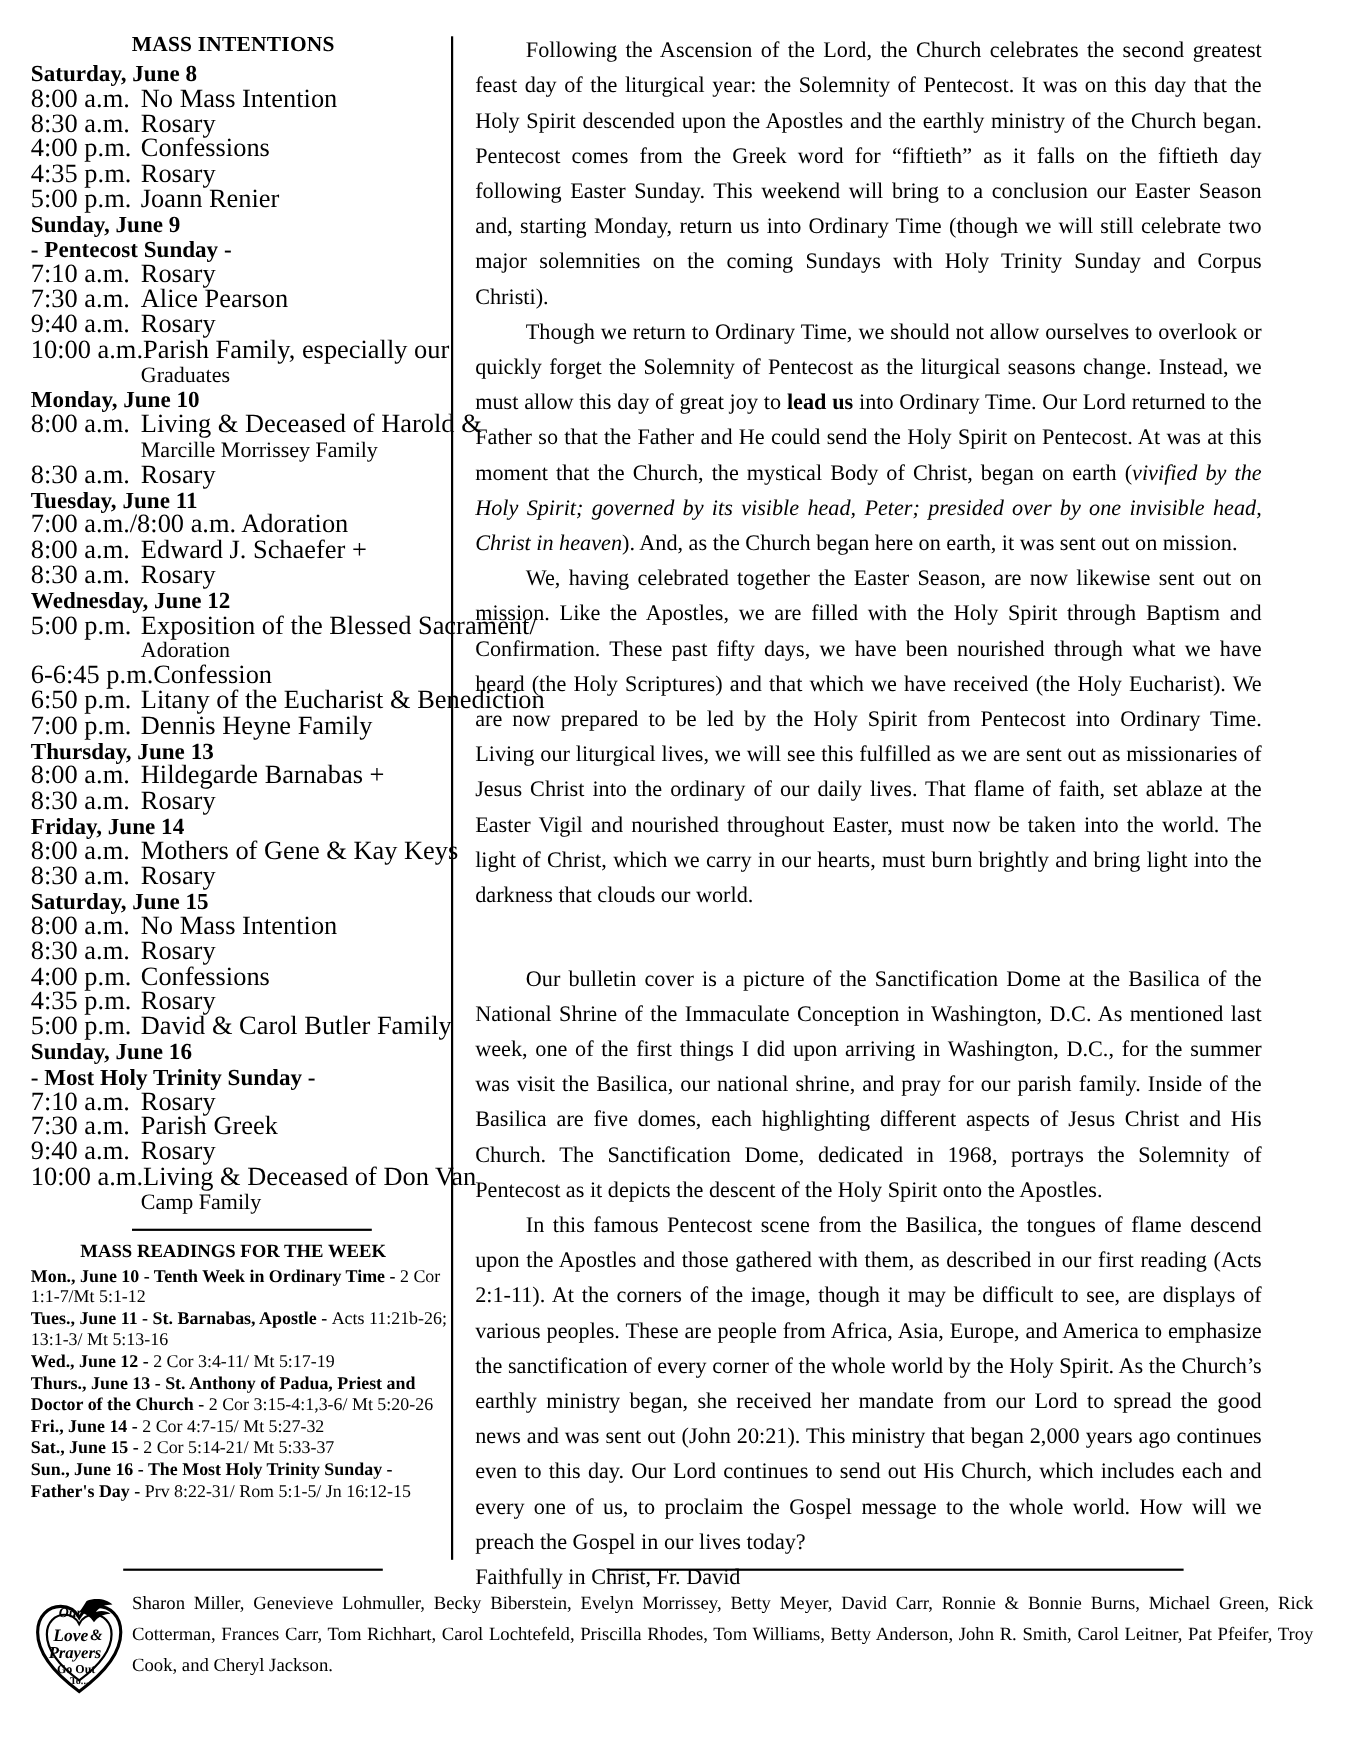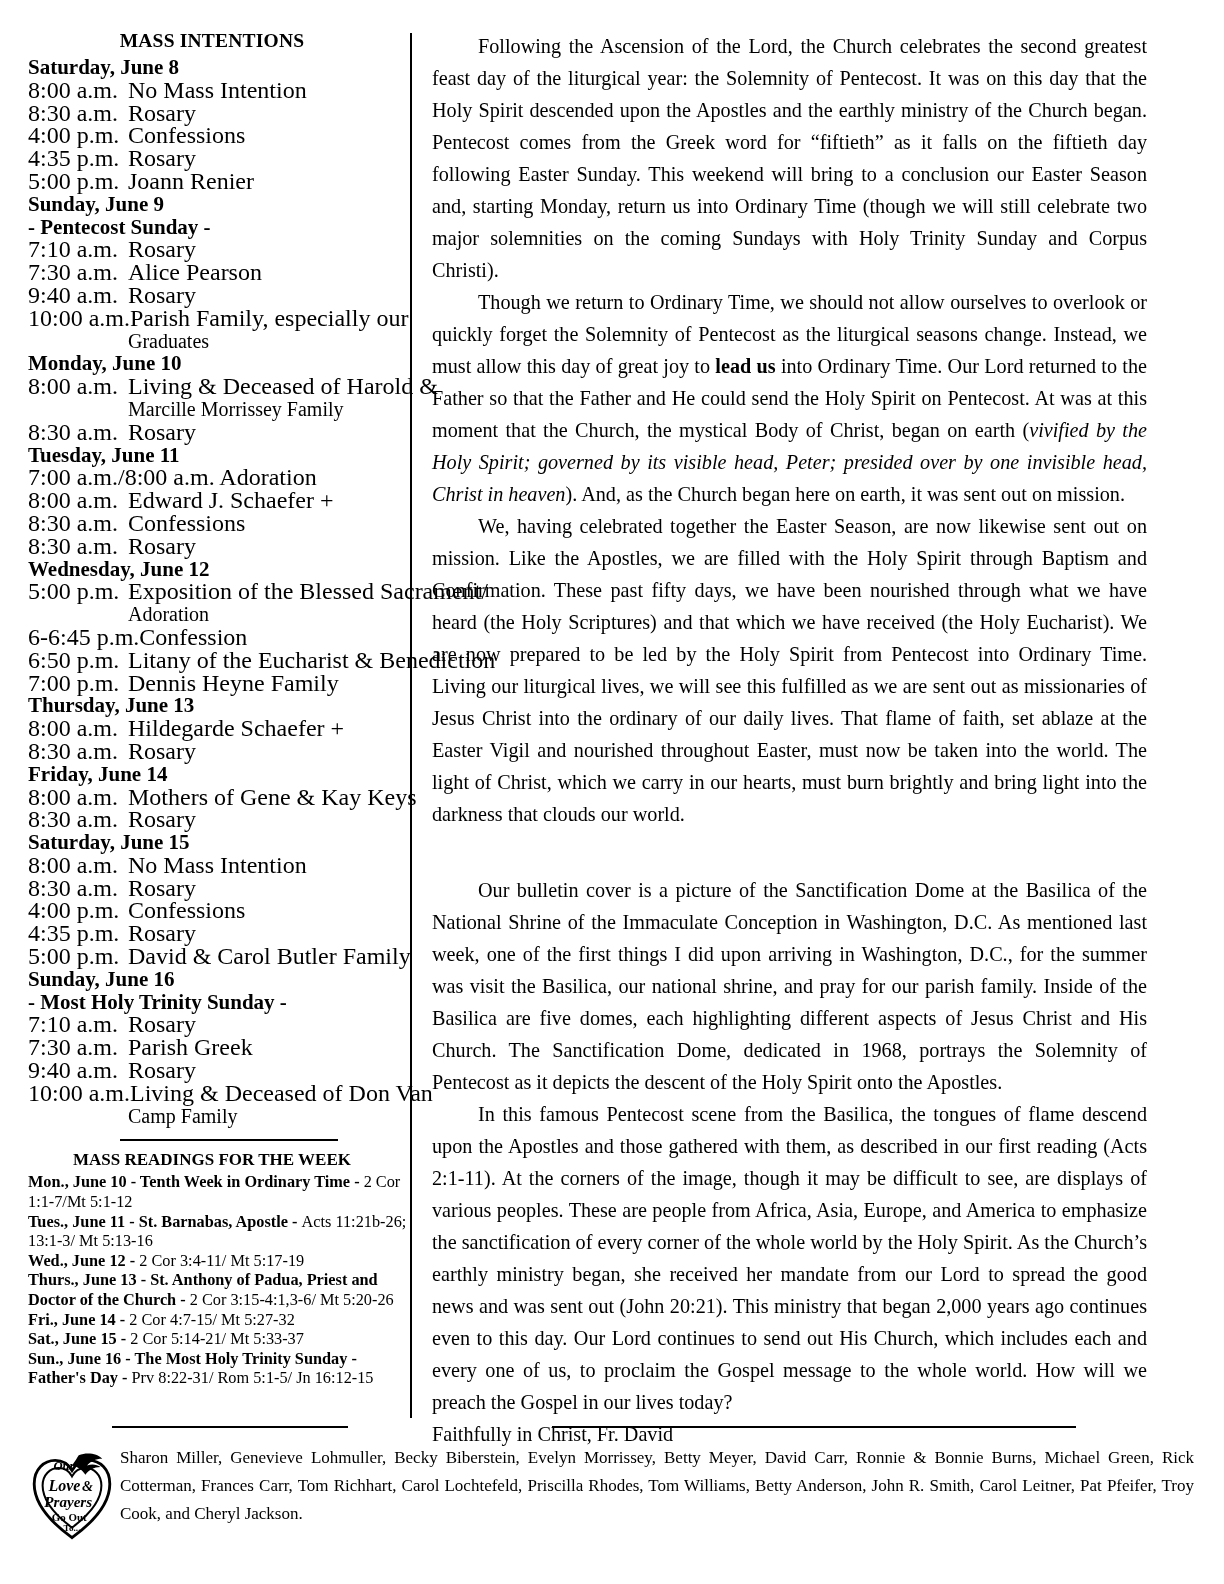--- a/index.html
+++ b/index.html
@@ -210,30 +210,29 @@
           <div class="mass-line"><span class="time" style="min-width: 100px;">9:40 a.m.</span><span>Rosary</span></div>
           <div class="mass-line"><span class="time" style="min-width: 100px;">10:00 a.m.</span><span>Parish Family, especially our</span></div>
           <div class="mass-cont">Graduates</div>
           <div class="day-head">Monday, June 10</div>
           <div class="mass-line"><span class="time" style="min-width: 100px;">8:00 a.m.</span><span>Living &amp; Deceased of Harold &amp;</span></div>
           <div class="mass-cont">Marcille Morrissey Family</div>
           <div class="mass-line"><span class="time" style="min-width: 100px;">8:30 a.m.</span><span>Rosary</span></div>
           <div class="day-head">Tuesday, June 11</div>
           <div class="mass-line"><span class="time" style="min-width: 0px;">7:00 a.m./8:00 a.m.</span><span> Adoration</span></div>
           <div class="mass-line"><span class="time" style="min-width: 100px;">8:00 a.m.</span><span>Edward J. Schaefer +</span></div>
-          <div class="mass-line"><span class="time" style="min-width: 100px;">8:30 a.m.</span><span>Confessions</span></div>
           <div class="mass-line"><span class="time" style="min-width: 100px;">8:30 a.m.</span><span>Rosary</span></div>
           <div class="day-head">Wednesday, June 12</div>
           <div class="mass-line"><span class="time" style="min-width: 100px;">5:00 p.m.</span><span>Exposition of the Blessed Sacrament/</span></div>
           <div class="mass-cont">Adoration</div>
           <div class="mass-line"><span class="time" style="min-width: 100px;">6-6:45 p.m.</span><span>Confession</span></div>
           <div class="mass-line"><span class="time" style="min-width: 100px;">6:50 p.m.</span><span>Litany of the Eucharist &amp; Benediction</span></div>
           <div class="mass-line"><span class="time" style="min-width: 100px;">7:00 p.m.</span><span>Dennis Heyne Family</span></div>
           <div class="day-head">Thursday, June 13</div>
-          <div class="mass-line"><span class="time" style="min-width: 100px;">8:00 a.m.</span><span>Hildegarde Schaefer +</span></div>
+          <div class="mass-line"><span class="time" style="min-width: 100px;">8:00 a.m.</span><span>Hildegarde Barnabas +</span></div>
           <div class="mass-line"><span class="time" style="min-width: 100px;">8:30 a.m.</span><span>Rosary</span></div>
           <div class="day-head">Friday, June 14</div>
           <div class="mass-line"><span class="time" style="min-width: 100px;">8:00 a.m.</span><span>Mothers of Gene &amp; Kay Keys</span></div>
           <div class="mass-line"><span class="time" style="min-width: 100px;">8:30 a.m.</span><span>Rosary</span></div>
           <div class="day-head">Saturday, June 15</div>
           <div class="mass-line"><span class="time" style="min-width: 100px;">8:00 a.m.</span><span>No Mass Intention</span></div>
           <div class="mass-line"><span class="time" style="min-width: 100px;">8:30 a.m.</span><span>Rosary</span></div>
           <div class="mass-line"><span class="time" style="min-width: 100px;">4:00 p.m.</span><span>Confessions</span></div>
           <div class="mass-line"><span class="time" style="min-width: 100px;">4:35 p.m.</span><span>Rosary</span></div>
           <div class="mass-line"><span class="time" style="min-width: 100px;">5:00 p.m.</span><span>David &amp; Carol Butler Family</span></div>

